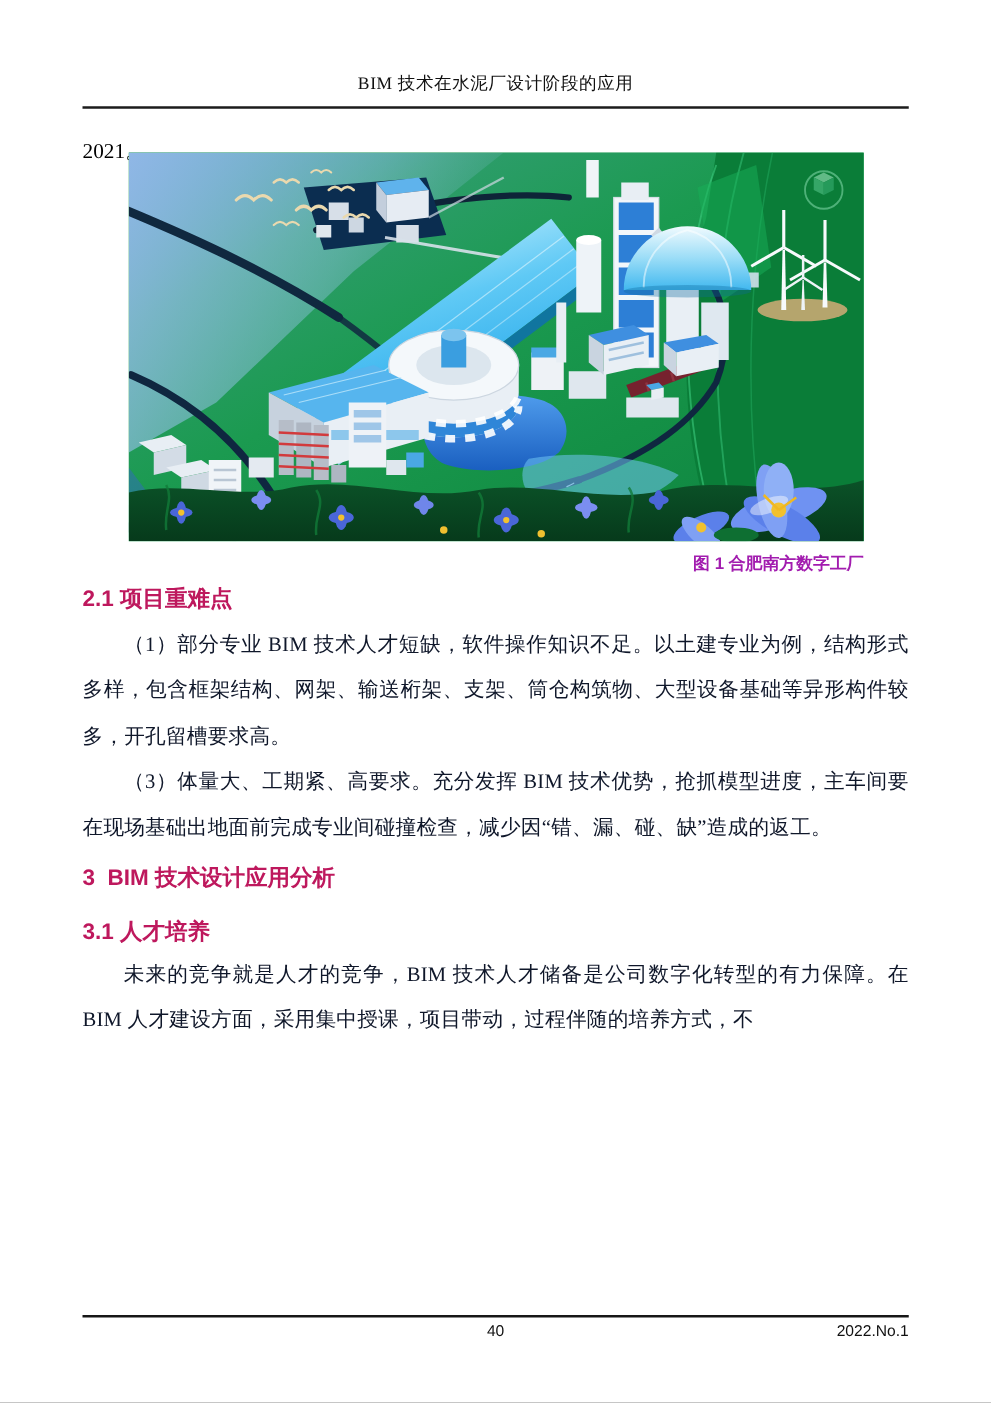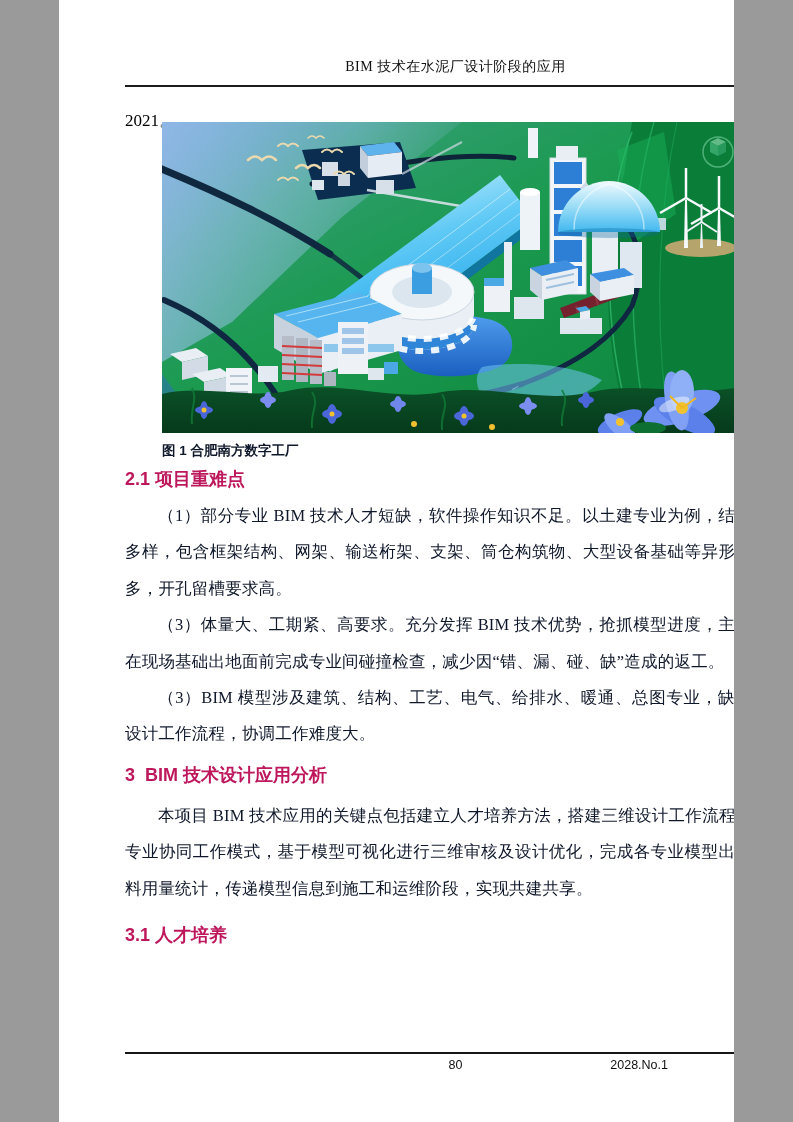--- a/index.html
+++ b/index.html
@@ -1,32 +1,32 @@
 <!DOCTYPE html>
 <html><head>
 <meta charset="utf-8">
 <style>
   html,body{margin:0;padding:0;background:#9a9a9a;}
   .page{
-    position:relative;width:675px;height:1122px;margin:0 auto;background:#ffffff;
+    position:relative;width:793px;height:1122px;margin:0 auto;background:#ffffff;
     font-family:"Liberation Serif","DejaVu Serif",serif;color:#000;overflow:hidden;
   }
   .running-head{
     position:absolute;top:58px;left:66px;width:661px;text-align:center;
     font-size:14px;letter-spacing:.5px;color:#111;
   }
   .head-rule{position:absolute;top:85px;left:66px;width:661px;height:2px;background:#1c1c1c;}
   .lead{position:absolute;top:92px;left:66px;font-size:17px;line-height:24px;}
   .figure{position:absolute;top:122px;left:103px;width:588px;}
   .figure-image{width:588px;height:311px;overflow:hidden;background:#1e9a52;}
   .figure-image svg{display:block;}
   .figcaption{
-    margin-top:9px;width:588px;text-align:left;
+    margin-top:9px;width:588px;text-align:right;
     font-family:"Liberation Sans","DejaVu Sans",sans-serif;
-    font-weight:bold;font-size:13.5px;color:#0f172a;
+    font-weight:bold;font-size:13.5px;color:#a21caf;
   }
   .main-text{position:absolute;top:464px;left:66px;width:661px;}
   .sec-heading{
     font-family:"Liberation Sans","DejaVu Sans",sans-serif;
     font-weight:bold;font-size:18px;line-height:30px;margin:0 0 4px 0;
     white-space:pre-wrap;color:#be185d;
   }
   .sec-heading.mid{margin:7px 0 8px 0;}
   .sec-heading.sub{margin:13px 0 2px 0;}
   p.body{
@@ -316,23 +316,22 @@
         </g>
       </svg>
     </div>
     <div class="figcaption">图 1 合肥南方数字工厂</div>
   </div>
 
   <div class="main-text">
     <h2 class="sec-heading">2.1 项目重难点</h2>
     <p class="body">（1）部分专业 BIM 技术人才短缺，软件操作知识不足。以土建专业为例，结构形式多样，包含框架结构、网架、输送桁架、支架、筒仓构筑物、大型设备基础等异形构件较多，开孔留槽要求高。</p>
     <p class="body">（3）体量大、工期紧、高要求。充分发挥 BIM 技术优势，抢抓模型进度，主车间要在现场基础出地面前完成专业间碰撞检查，减少因“错、漏、碰、缺”造成的返工。</p>
-    <p class="body">（3）BIM 模型涉及建筑、结构、工艺、电气、给排水、暖通、总图专业，缺乏三维设计工作流程，协调工作难度大。</p>
     <h2 class="sec-heading mid">3  BIM 技术设计应用分析</h2>
-    <p class="body">本项目 BIM 技术应用的关键点包括建立人才培养方法，搭建三维设计工作流程，建立专业协同工作模式，基于模型可视化进行三维审核及设计优化，完成各专业模型出图和材料用量统计，传递模型信息到施工和运维阶段，实现共建共享。</p>
     <h2 class="sec-heading sub">3.1 人才培养</h2>
+    <p class="body">未来的竞争就是人才的竞争，BIM 技术人才储备是公司数字化转型的有力保障。在 BIM 人才建设方面，采用集中授课，项目带动，过程伴随的培养方式，不</p>
   </div>
 
   <div class="foot-rule"></div>
-  <div class="page-number">80</div>
-  <div class="issue-label">2028.No.1</div>
+  <div class="page-number">40</div>
+  <div class="issue-label">2022.No.1</div>
 
 </div>
 
 </body></html>

